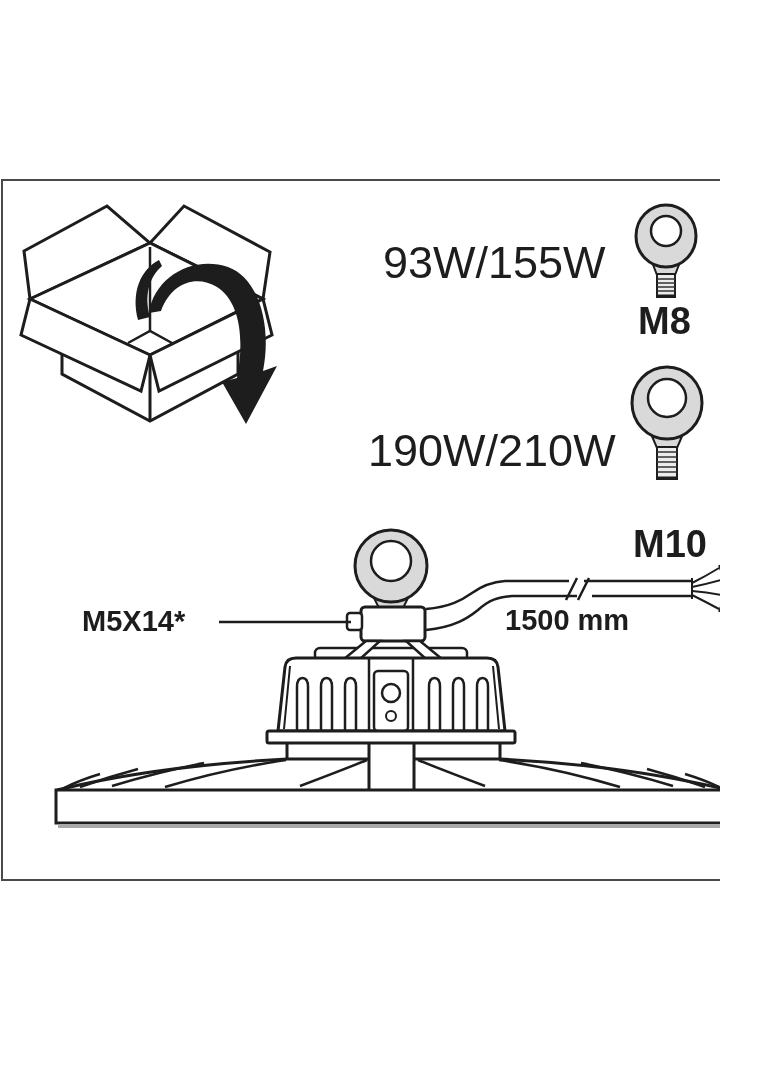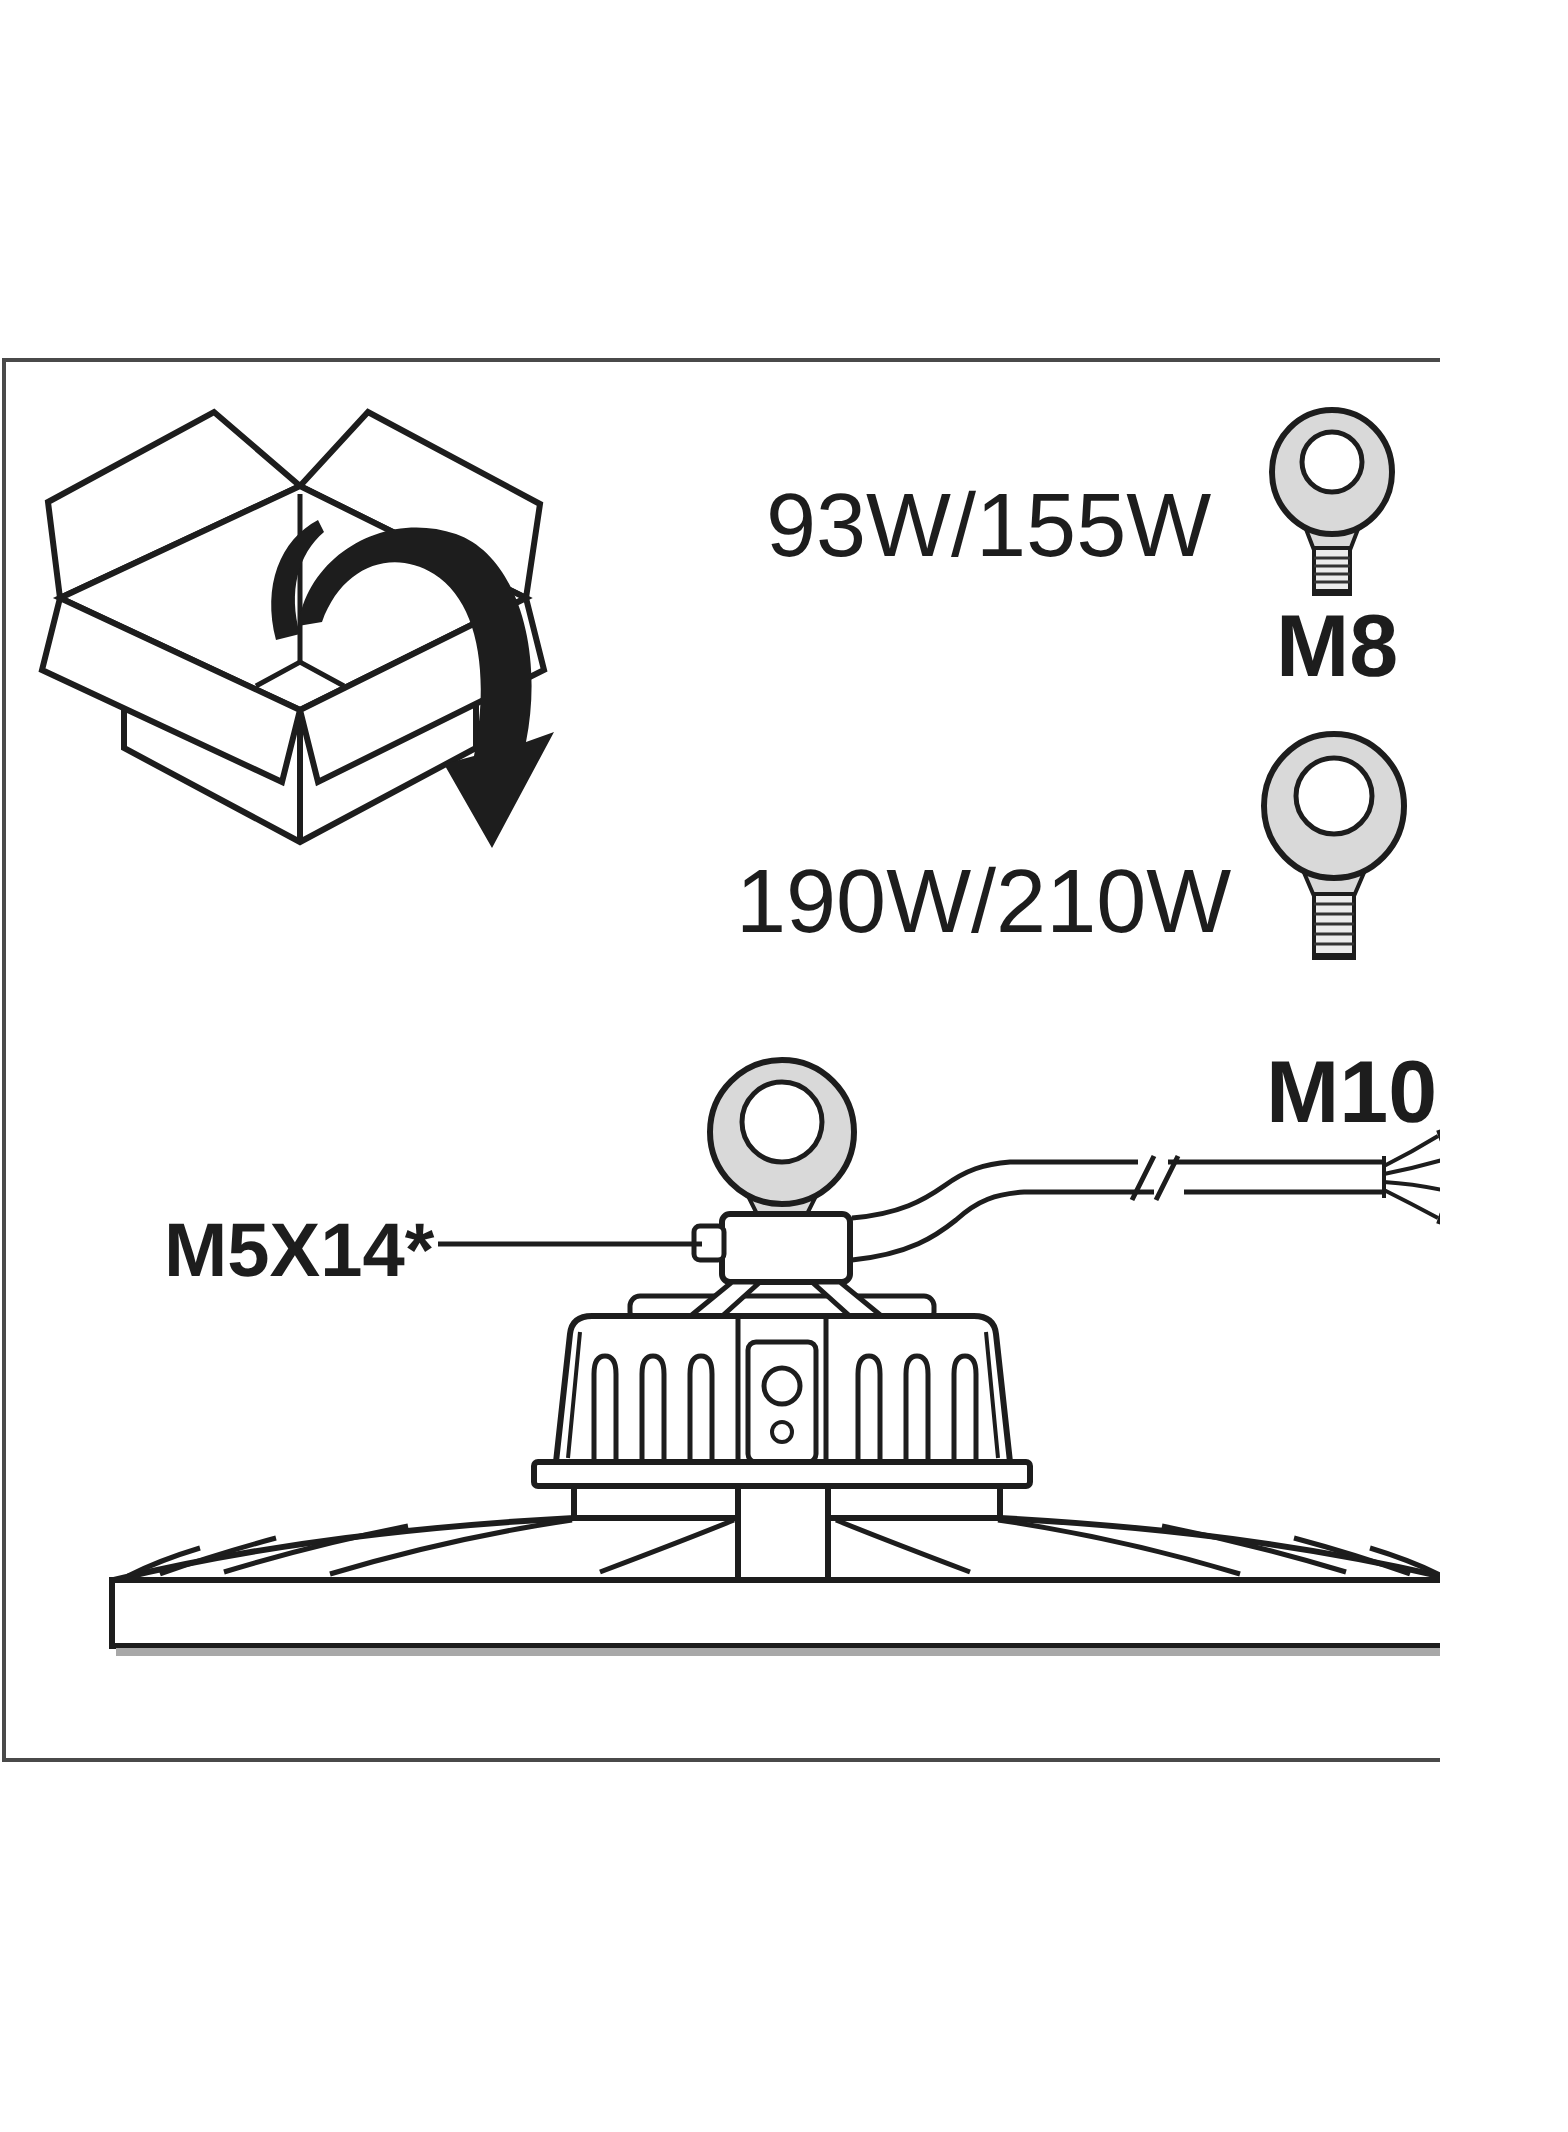--- a/index.html
+++ b/index.html
@@ -18,22 +18,22 @@
     background:#ffffff;
   }
   svg.art{position:absolute;left:0;top:0;width:784px;height:1066px;}
   .lbl{
     position:absolute;
     color:#1d1d1d;
     line-height:1;
     white-space:nowrap;
   }
   .watt{font-size:45px;font-weight:400;}
-  .boltlbl{font-size:44px;font-weight:700;}
-  .partlbl{font-size:38px;font-weight:700;}
+  .boltlbl{font-size:38px;font-weight:700;}
+  .partlbl{font-size:29px;font-weight:700;}
 </style>
 </head>
 <body>
 
 <div class="canvas">
 
   <div class="frame"></div>
 
   <svg class="art" viewBox="0 0 784 1066">
 
@@ -163,14 +163,15 @@
   <div class="lbl watt" style="left:383px;top:240px;">93W/155W</div>
 
   <div class="lbl boltlbl" style="left:638px;top:302px;">M8</div>
 
   <div class="lbl watt" style="left:368px;top:411px;margin-top:17px;">190W/210W</div>
 
   <div class="lbl boltlbl" style="left:633px;top:487px;margin-top:38px;">M10</div>
 
   <div class="lbl partlbl" style="left:82px;top:607px;">M5X14*</div>
 
+  <div class="lbl partlbl" style="left:505px;top:606px;">1500 mm</div>
 
 </div>
 
 </body></html>

